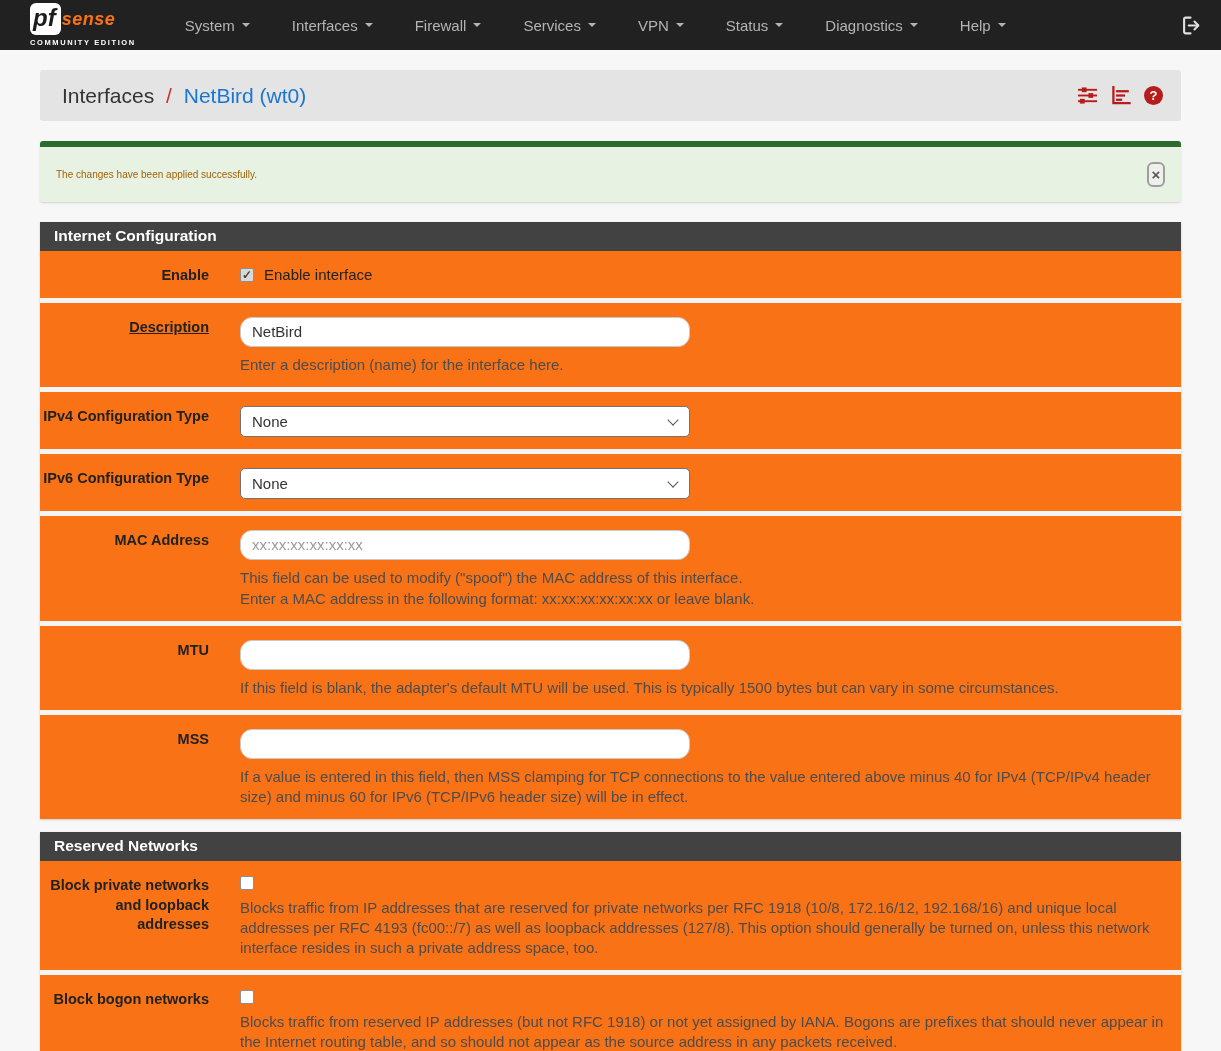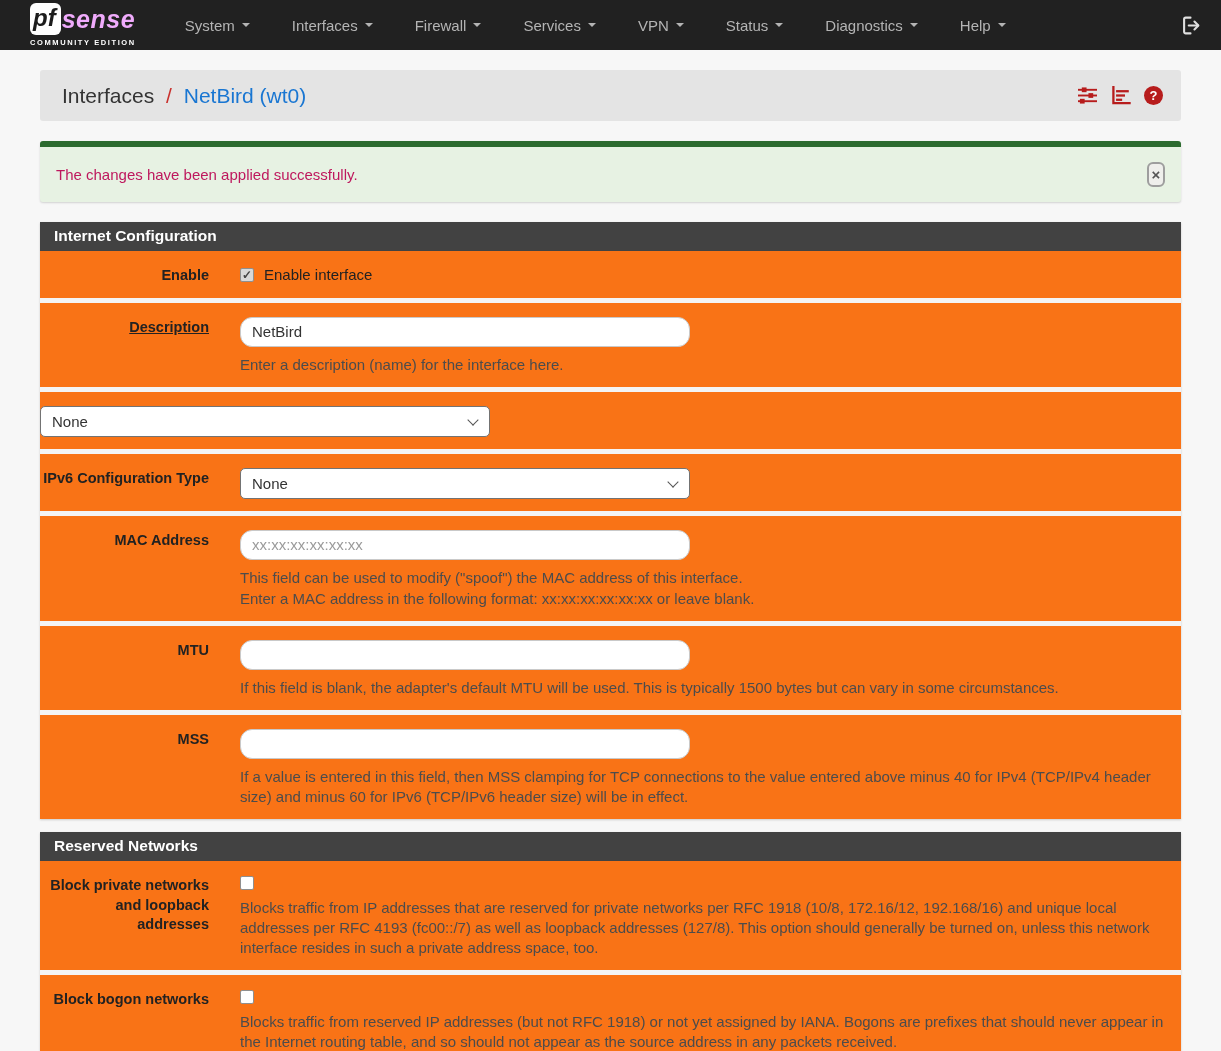--- a/index.html
+++ b/index.html
@@ -20,22 +20,22 @@
   }
   .brand { display: flex; flex-direction: column; margin-right: 28px; cursor: pointer; }
   .brand-line { display: flex; align-items: center; }
   .brand-pf {
     background: #fff; color: #1c1c1c;
     font-weight: 700; font-style: italic;
     font-size: 24px; line-height: 1;
     border-radius: 6px; padding: 3px 5px 5px 3px;
   }
   .brand-sense {
-    color: #f0abfc; font-weight: 700; font-style: italic;
-    font-size: 25px; line-height: 1; margin-left: 1px; letter-spacing: .5px;
+    color: #f97316; font-weight: 700; font-style: italic;
+    font-size: 18px; line-height: 1; margin-left: 1px; letter-spacing: .5px;
   }
   .brand-edition {
     color: #fff; font-size: 7.5px; letter-spacing: 1.6px;
     font-weight: 700; margin-top: 3px;
   }
   .nav-items { display: flex; align-items: flex-end; flex: 1; }
   .nav-item {
     color: #b4b4b4; font-size: 15px; padding: 0 21px;
     height: 50px; display: flex; align-items: center; cursor: pointer;
   }
@@ -70,21 +70,21 @@
   
   .alert {
     margin: 20px 40px 0 40px;
     background: #e7f2e3;
     border-top: 6px solid #2c6b2f;
     border-radius: 3px;
     box-shadow: 0 1px 2px rgba(0,0,0,.15);
     padding: 15px 16px;
     display: flex; align-items: center;
   }
-  .alert-text { color: #be185d; font-size: 15px; }
+  .alert-text { color: #a16207; font-size: 10px; }
   .alert-close {
     margin-left: auto;
     width: 18px; height: 25px;
     border: 2px solid #9e9e9e; border-radius: 6px;
     background: #efefec;
     color: #555; font-size: 15px; font-weight: 700;
     display: flex; align-items: center; justify-content: center;
     cursor: pointer; line-height: 1;
   }
 
@@ -262,20 +262,21 @@
 
   <div class="form-row">
     <div class="row-label required"><span>Description</span></div>
     <div class="row-content">
       <input class="text-input" type="text" value="NetBird" style="">
       <div class="help-text">Enter a description (name) for the interface here.</div>
     </div>
   </div>
 
   <div class="form-row">
+    <div class="row-label">IPv4 Configuration Type</div>
     <div class="row-content">
       <div class="select-wrap">
         <select class="select-input">
           <option>None</option>
         </select>
         <span class="select-chevron"></span>
       </div>
     </div>
   </div>
 

